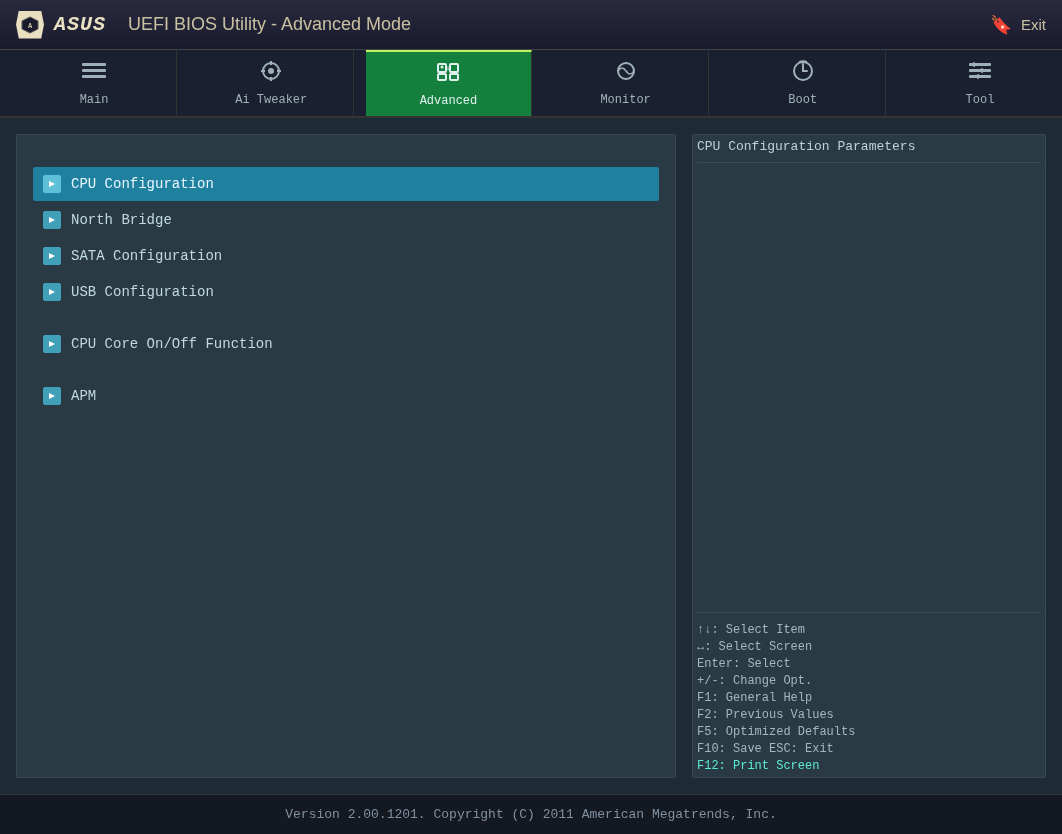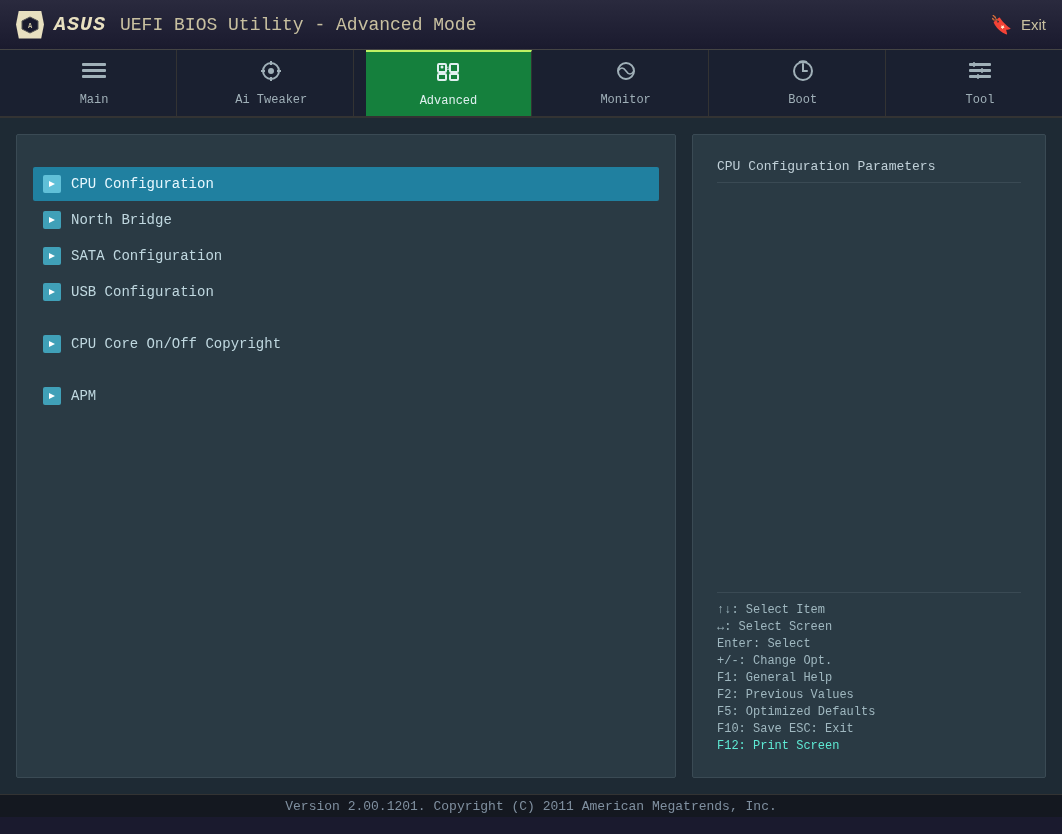--- a/index.html
+++ b/index.html
@@ -45,22 +45,22 @@
       background: #e8e0c0;
       clip-path: polygon(10% 0%, 90% 0%, 100% 50%, 90% 100%, 10% 100%, 0% 50%);
       display: flex;
       align-items: center;
       justify-content: center;
     }
 
     #title-text {
       color: #c8c0a0;
       font-size: 18px;
-      font-family: Liberation Mono, monospace;
-      margin-left: 4px;
+      font-family: Liberation Sans, sans-serif;
+      margin-left: 12px;
     }
 
     #exit-btn {
       position: absolute;
       right: 16px;
       top: 50%;
       transform: translateY(-50%);
       display: flex;
       align-items: center;
       gap: 8px;
@@ -179,21 +179,21 @@
     .menu-spacer {
       height: 16px;
     }
 
     
     #right-panel {
       flex: 1;
       background: #2a3a44;
       border: 1px solid #3a4a54;
       border-radius: 2px;
-      padding: 24px;
+      padding: 4px;
       display: flex;
       flex-direction: column;
     }
 
     #config-params-title {
       color: #c0d0d8;
       font-size: 13px;
       font-family: 'Courier New', Courier, monospace;
       margin-bottom: 12px;
       padding-bottom: 8px;
@@ -220,21 +220,21 @@
       font-family: 'Courier New', Courier, monospace;
       color: #a0b8c0;
     }
 
     .hotkey-line.highlight {
       color: #5eead4;
     }
 
     
     #footer {
-      height: 23px;
+      height: 40px;
       background: #141820;
       display: flex;
       align-items: center;
       justify-content: center;
       border-top: 1px solid #333;
     }
 
     #footer-text {
       color: #8090a0;
       font-size: 13px;
@@ -355,21 +355,21 @@
         </div>
         <span>USB Configuration</span>
       </div>
       <div class="menu-spacer"></div>
       <div class="menu-item">
         <div class="menu-arrow">
           <svg width="10" height="10" viewBox="0 0 10 10">
             <polygon points="2,2 8,5 2,8" fill="white"></polygon>
           </svg>
         </div>
-        <span>CPU Core On/Off Copyright</span>
+        <span>CPU Core On/Off Function</span>
       </div>
       <div class="menu-spacer"></div>
       <div class="menu-item">
         <div class="menu-arrow">
           <svg width="10" height="10" viewBox="0 0 10 10">
             <polygon points="2,2 8,5 2,8" fill="white"></polygon>
           </svg>
         </div>
         <span>APM</span>
       </div>

